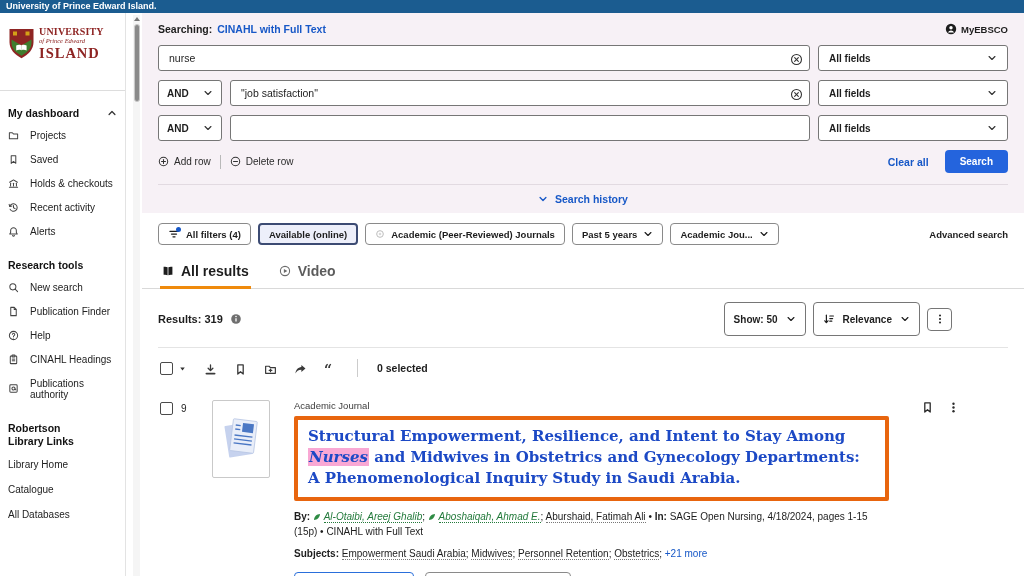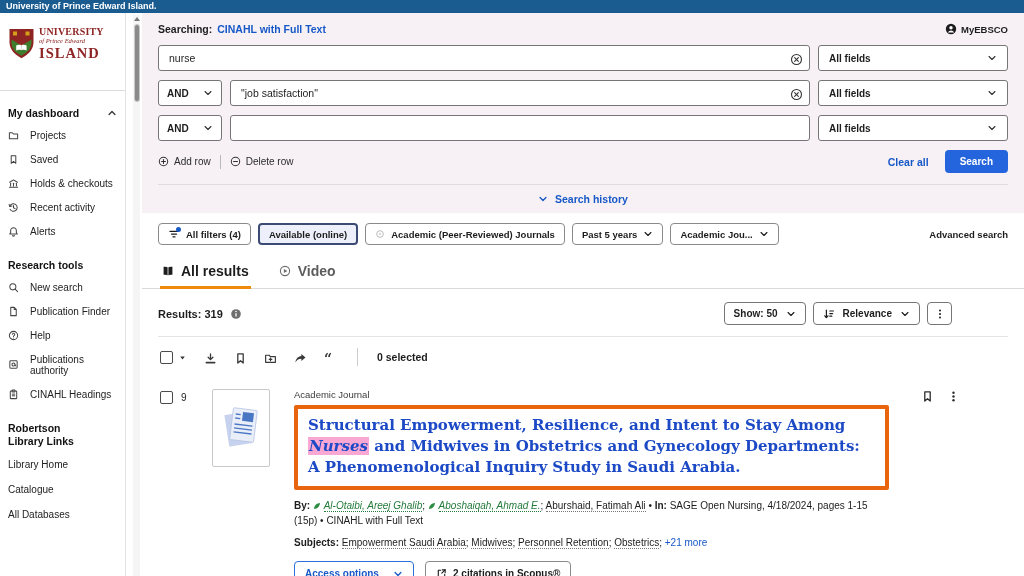--- a/index.html
+++ b/index.html
@@ -65,21 +65,21 @@
 
   
   .tabs-row { display:flex; gap:26px; padding:0 18px; border-bottom:1px solid #d9d9d9; }
   .tab { display:flex; align-items:center; gap:7px; font-size:14px; font-weight:bold; color:#5c5c5c; padding:8px 2px 7px; cursor:pointer; border-bottom:3px solid transparent; margin-bottom:-1px; }
   .tab.active { color:#1d1d1d; border-bottom-color:#ef8a0c; }
 
   
   .results-bar { display:flex; align-items:center; padding:13px 16px 11px; }
   .count { display:flex; align-items:center; gap:7px; font-size:11px; font-weight:bold; color:#1d1d1d; }
   .rb-right { margin-left:auto; margin-right:56px; display:flex; align-items:center; gap:7px; }
-  .mini-select { display:flex; align-items:center; gap:8px; height:23px; padding:0 9px; background:#fff; border:1px solid #767676; border-radius:4px; font-size:10px; font-weight:bold; cursor:pointer; }
+  .mini-select { display:flex; align-items:center; gap:8px; height:34px; padding:0 9px; background:#fff; border:1px solid #767676; border-radius:4px; font-size:10px; font-weight:bold; cursor:pointer; }
   .kebab-btn { width:25px; height:23px; display:flex; align-items:center; justify-content:center; background:#fff; border:1px solid #767676; border-radius:4px; cursor:pointer; }
   .hdivider { border-top:1px solid #e4e4e4; margin:0 16px; }
 
   
   .toolbar { display:flex; align-items:center; gap:17px; padding:11px 16px 10px 18px; }
   .cb { width:13px; height:13px; border:1.5px solid #4a4a4a; border-radius:2px; background:#fff; display:inline-block; cursor:pointer; }
   .cb-group { display:flex; align-items:center; gap:5px; }
   .tool-btn { background:none; border:none; padding:0; cursor:pointer; color:#3a3a3a; height:14px; }
   .vsep2 { width:1px; height:18px; background:#ccc; margin:0 2px; }
   .sel-count { font-size:10.5px; font-weight:bold; color:#1d1d1d; }
@@ -197,34 +197,34 @@
     <div class="nav-item">
       <svg class="ic" width="11" height="11" viewBox="0 0 12 12" fill="none" stroke="#444" stroke-width="1.1" stroke-linecap="round">
           <circle cx="6" cy="6" r="4.5"></circle>
           <path d="M4.8 4.7a1.3 1.3 0 1 1 1.8 1.4c-.4.2-.6.5-.6.9"></path>
           <line x1="6" y1="8.6" x2="6" y2="8.7"></line>
         </svg>
       <span>Help</span>
     </div>
     <div class="nav-item">
       <svg class="ic" width="11" height="11" viewBox="0 0 12 12" fill="none" stroke="#444" stroke-width="1.1" stroke-linejoin="round">
-          <rect x="2" y="2" width="8" height="8" rx="1"></rect>
-          <circle cx="6" cy="6" r="1.7"></circle>
-          <path d="M7.7 6v.8a.8.8 0 0 0 1.3.5"></path>
-        </svg>
-      <span>Publications authority</span>
-    </div>
-    <div class="nav-item">
-      <svg class="ic" width="11" height="11" viewBox="0 0 12 12" fill="none" stroke="#444" stroke-width="1.1" stroke-linejoin="round">
           <rect x="2.5" y="2.2" width="7" height="8.3" rx="0.8"></rect>
           <rect x="4.4" y="1.2" width="3.2" height="2" rx="0.5"></rect>
           <line x1="4.2" y1="5.6" x2="7.8" y2="5.6"></line>
           <line x1="4.2" y1="7.4" x2="7.8" y2="7.4"></line>
         </svg>
       <span>CINAHL Headings</span>
+    </div>
+    <div class="nav-item">
+      <svg class="ic" width="11" height="11" viewBox="0 0 12 12" fill="none" stroke="#444" stroke-width="1.1" stroke-linejoin="round">
+          <rect x="2" y="2" width="8" height="8" rx="1"></rect>
+          <circle cx="6" cy="6" r="1.7"></circle>
+          <path d="M7.7 6v.8a.8.8 0 0 0 1.3.5"></path>
+        </svg>
+      <span>Publications authority</span>
     </div>
 
     <div class="nav-header plain">
       <span class="wrap2">Robertson Library Links</span>
     </div>
     <div class="side-link">Library Home</div>
     <div class="side-link">Catalogue</div>
     <div class="side-link">All Databases</div>
   </nav>
 </aside>

